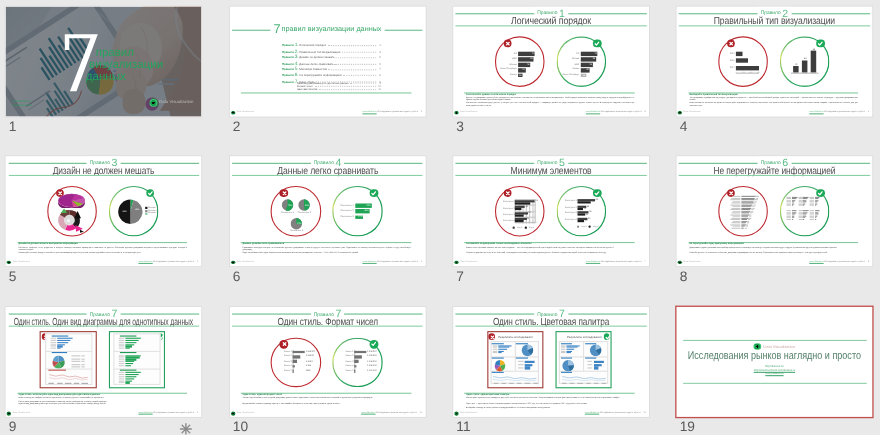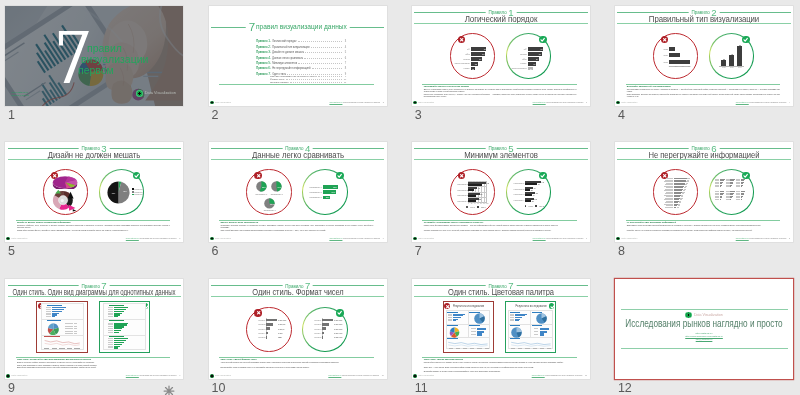--- a/index.html
+++ b/index.html
@@ -194,21 +194,21 @@
     <rect width="178" height="101" fill="#2a333e" opacity="0.6"></rect>
   </svg>
 </div>
         <div class="cov7" title="7">
   <svg viewBox="0 0 32 54">
             <path d="M0.9 0.9 H31.1 L11.6 53.1 L5.6 53.1 L24.4 4.6 H5.0 V15.4 H0.9 Z" fill="#ffffff"></path>
           </svg>
         </div>
         <div class="covline l0">правил</div>
         <div class="covline l1">визуализации</div>
-        <div class="covline l2">первом</div>
+        <div class="covline l2">данных</div>
         <div class="covlink k0">www.datavis.ru</div>
         <div class="covlink k1">datavis@mail.ru</div>
         <div class="covlogo">
           <span class="eye"></span>
           <span class="covlogotxt">Data Visualization</span>
         </div>
       </div>
       <div class="num">1</div>
     </div>
 <div class="cell" style="left:208.6px;top:5.7px">
@@ -1090,15 +1090,15 @@
         <div style="position:absolute;left:5.7px;top:68.9px;width:167.8px;height:0.65px;background:#8ecfa9"></div>
         <div class="finlogo">
           <span class="eye"></span>
           <span class="finlogotxt">Data Visualization</span>
         </div>
         <div class="fintitle">Исследования рынков наглядно и просто</div>
         <div class="finlink k0">http://datavis.ru/</div>
         <div class="finlink k1">http://www.facebook.com/datavis.ru</div>
         <div class="finlink k2">info@datavis.ru</div>
       </div>
-      <div class="num">12</div>
+      <div class="num">19</div>
     </div>
 </div>
 
 </body></html>

